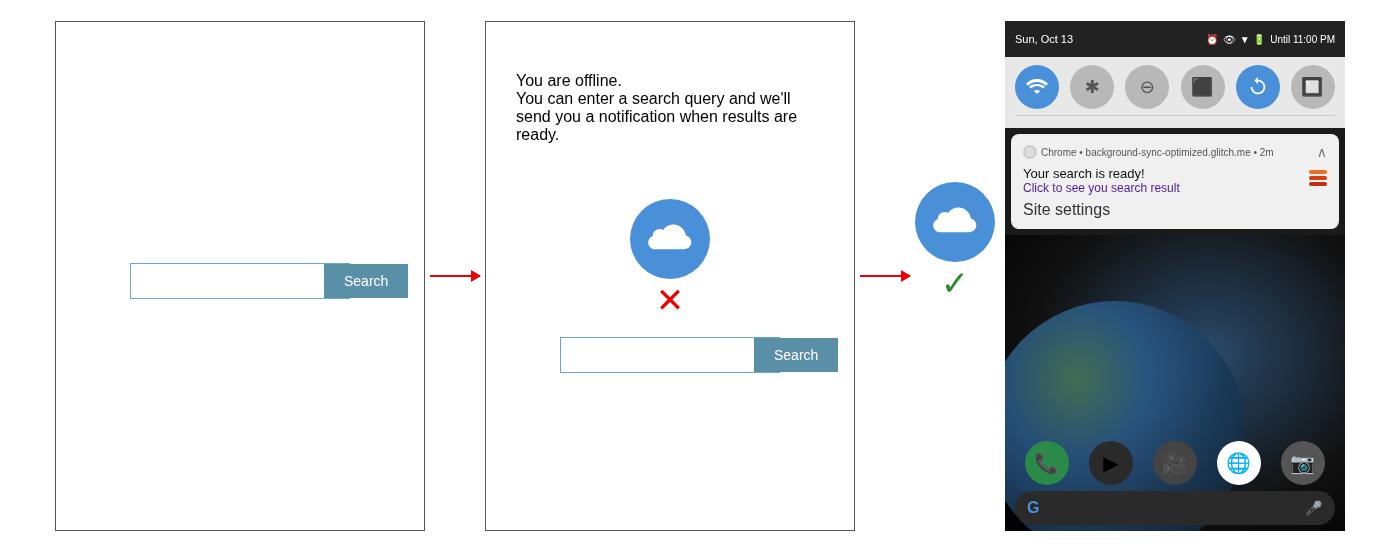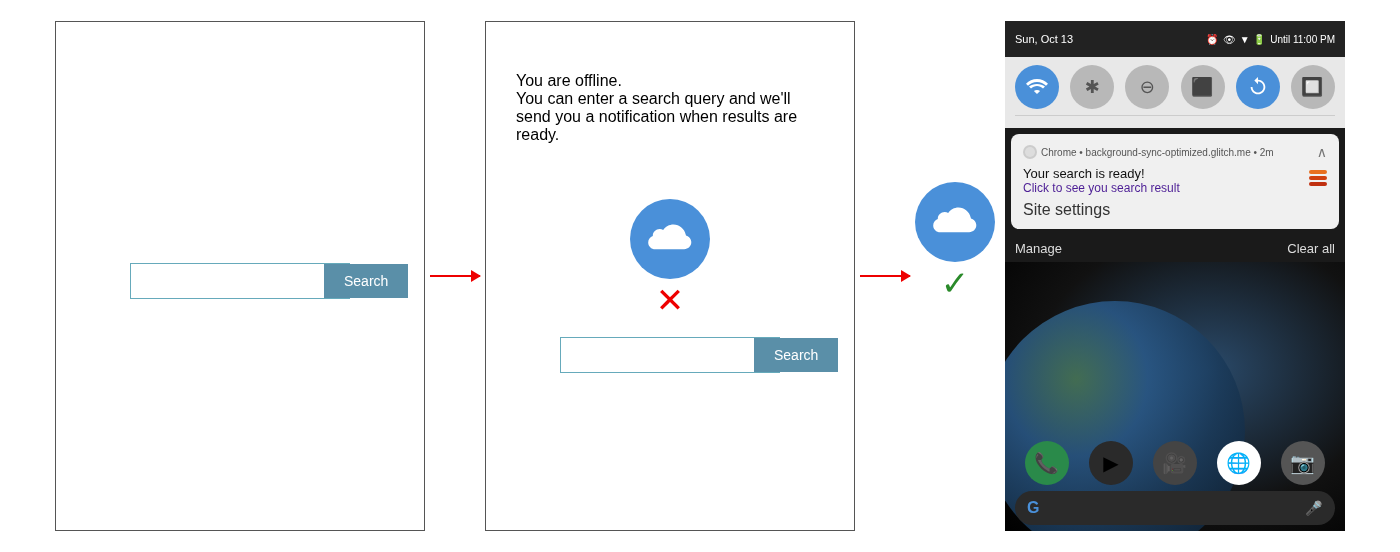--- a/index.html
+++ b/index.html
@@ -451,24 +451,20 @@
           </div>
           <div style="display:flex;flex-direction:column;gap:2px;margin-top:4px;">
             <div style="width:18px;height:4px;border-radius:2px;background:#e87020;"></div>
             <div style="width:18px;height:4px;border-radius:2px;background:#d04010;"></div>
             <div style="width:18px;height:4px;border-radius:2px;background:#c03010;"></div>
           </div>
         </div>
         <div class="site-settings">Site settings</div>
       </div>
 
-      <div class="manage-bar">
-        <span>Manage</span>
-        <span>Clear all</span>
-      </div>
 
       <div class="wallpaper-area">
         <div class="earth-shape"></div>
 
         <div class="dock-row">
           <div class="dock-icon" style="background:#2a8a4a;">📞</div>
           <div class="dock-icon" style="background:#2a2a2a;">▶</div>
           <div class="dock-icon" style="background:#444;">🎥</div>
           <div class="dock-icon" style="background:#fff;">🌐</div>
           <div class="dock-icon" style="background:#555;">📷</div>

